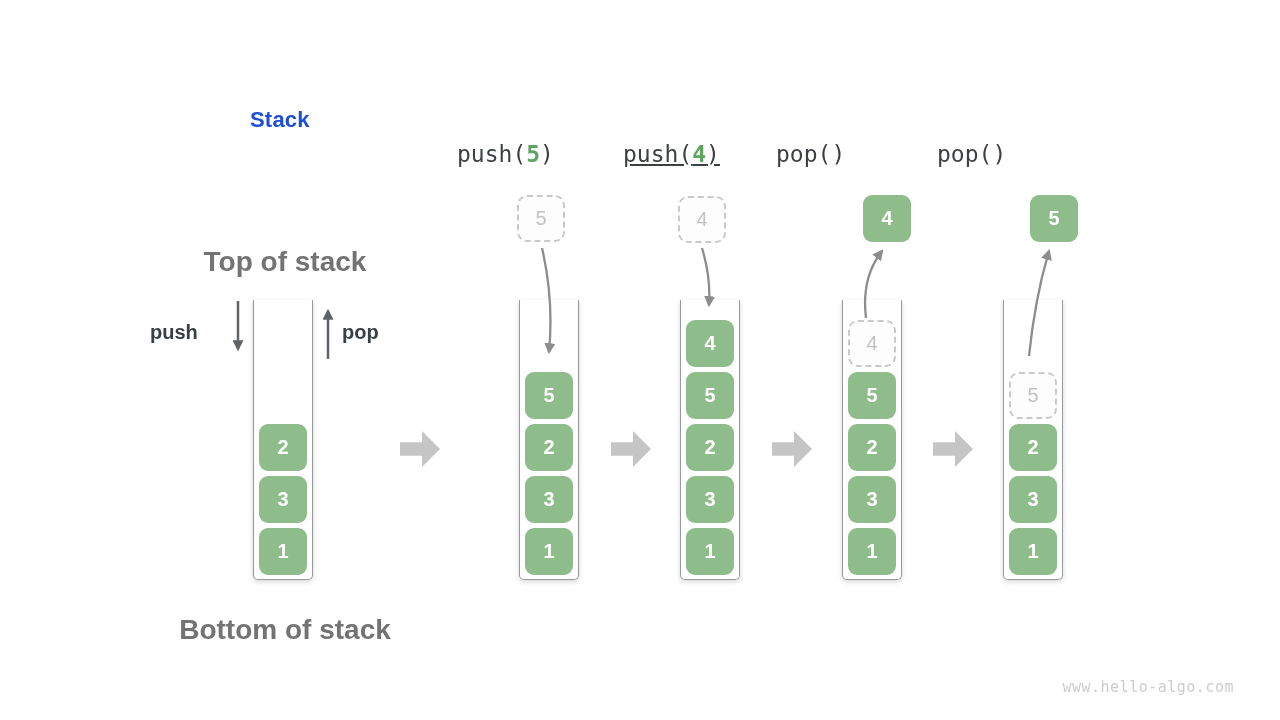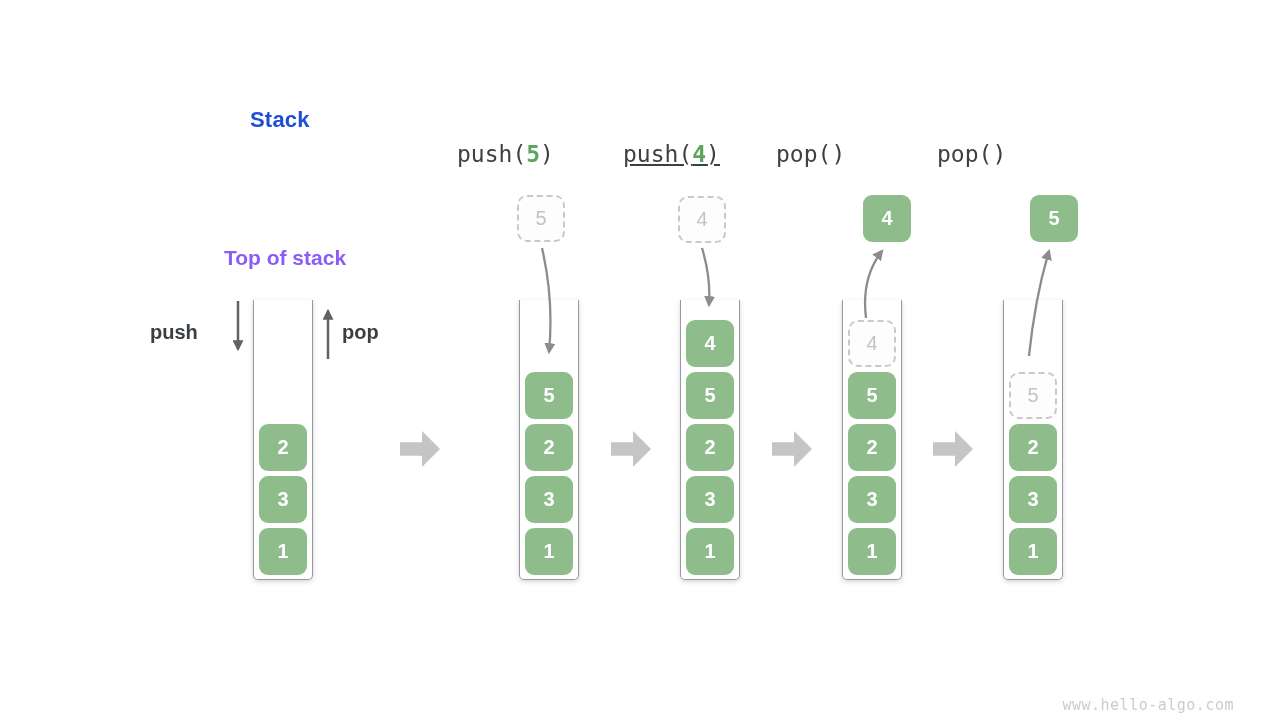--- a/index.html
+++ b/index.html
@@ -1,48 +1,49 @@
 <!DOCTYPE html>
 <html><head>
 <meta charset="utf-8">
 <style>
   html,body{margin:0;padding:0;background:#ffffff;overflow:hidden;}
   #canvas{position:relative;width:1280px;height:720px;background:#ffffff;
           font-family:"Liberation Sans",sans-serif;}
   .abs{position:absolute;}
   .title{font-size:22px;font-weight:bold;color:#1d4ed8;letter-spacing:0.2px;z-index:3;}
-  .marker-label{font-size:21px;font-weight:bold;color:#8b5cf6;text-align:center;width:220px;z-index:3;}
+  .marker-label{font-size:28px;font-weight:bold;color:#737373;text-align:center;width:220px;z-index:3;}
   .side-label{font-size:20px;font-weight:bold;color:#3a3f44;z-index:3;}
   .op-label{top:141px;width:220px;margin-left:-110px;z-index:3;
             font-family:"DejaVu Sans Mono","Liberation Mono",monospace;
             font-size:23px;color:#3c4043;white-space:pre;}
   .op-arg{color:#5ba55f;font-weight:bold;}
   .stack-box{width:60px;height:280px;box-sizing:border-box;
              border:1.6px solid #979a9d;border-top:none;border-radius:0 0 5px 5px;
              box-shadow:0 2px 5px rgba(0,0,0,0.16);background:transparent;z-index:1;}
   .item{width:48px;height:47px;border-radius:9px;background:#8ebd8b;color:#ffffff;
         font-size:20px;font-weight:bold;display:flex;align-items:center;justify-content:center;
         z-index:2;}
   .item.ghost{background:#fdfdfd;border:2px dashed #c9c9c9;box-sizing:border-box;
               color:#c2c2c2;font-weight:normal;border-radius:10px;}
   .connector{width:40px;height:36px;background:#c5c5c5;z-index:1;
              clip-path:polygon(0 31%,55% 31%,55% 0,100% 50%,55% 100%,55% 69%,0 69%);}
   #arrow-layer{position:absolute;left:0;top:0;width:1280px;height:720px;z-index:4;pointer-events:none;}
   .watermark{right:46px;top:678px;font-family:"DejaVu Sans Mono","Liberation Mono",monospace;
-             font-size:15px;color:#cccccc;letter-spacing:0.5px;z-index:3;margin-top:18px;}
+             font-size:15px;color:#cccccc;letter-spacing:0.5px;z-index:3;}
 </style>
 </head>
 <body>
 
 <div id="canvas">
 
   <div class="abs title" style="left:250px;top:107px;">Stack</div>
 
   <div class="abs marker-label" style="left:175px;top:246px;">Top of stack</div>
 
+  <div class="abs marker-label" style="left:175px;top:614px;">Bottom of stack</div>
 
   <div class="abs side-label" style="left:150px;top:321px;width:76px;text-align:left;">push</div>
 
   <div class="abs side-label" style="left:342px;top:321px;">pop</div>
 
   <svg id="arrow-layer" viewBox="0 0 1280 720" xmlns="http://www.w3.org/2000/svg">
     <defs>
       <marker id="head-flow" viewBox="0 0 10 10" markerWidth="11" markerHeight="11" refX="8" refY="5" orient="auto" markerUnits="userSpaceOnUse">
         <path d="M0,0 L10,5 L0,10 Z" fill="#8c8c8c"></path>
       </marker>

